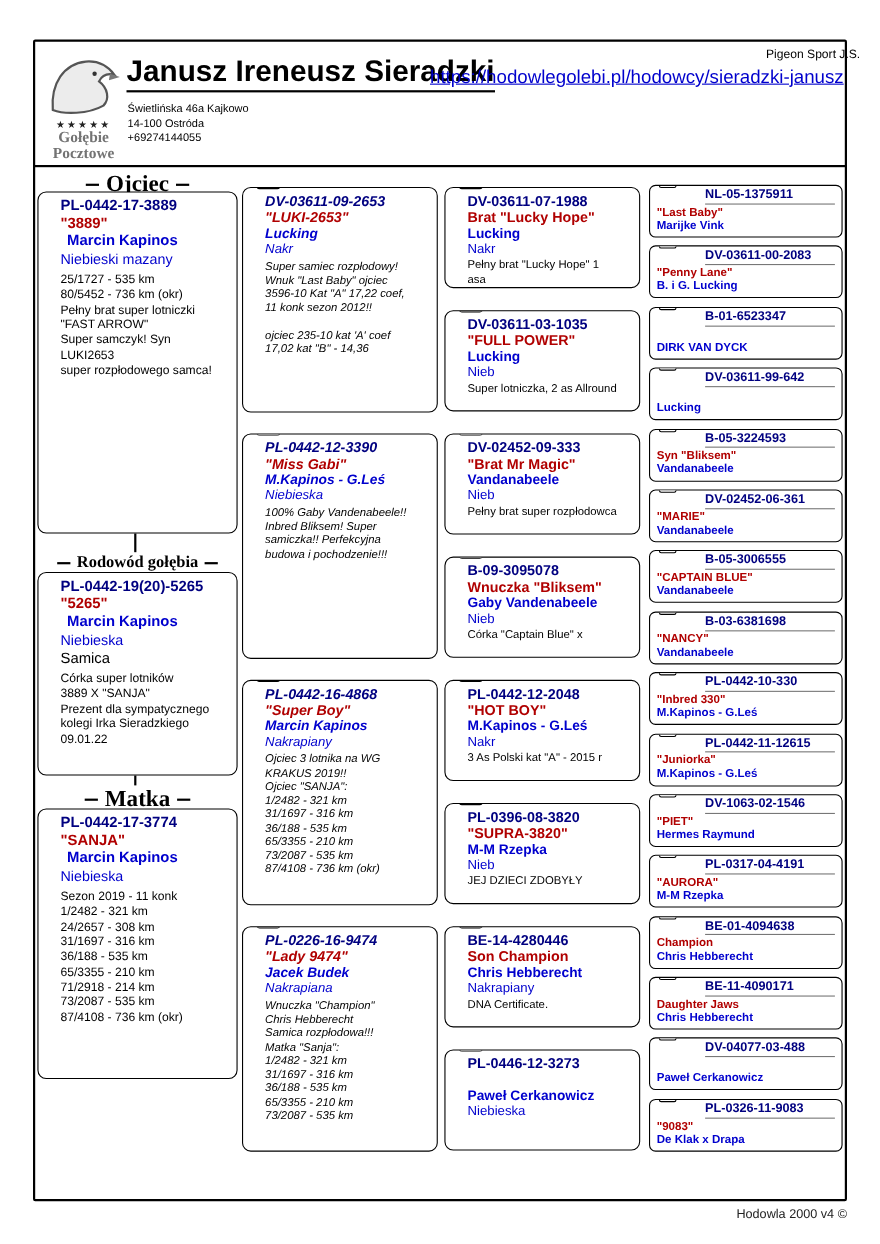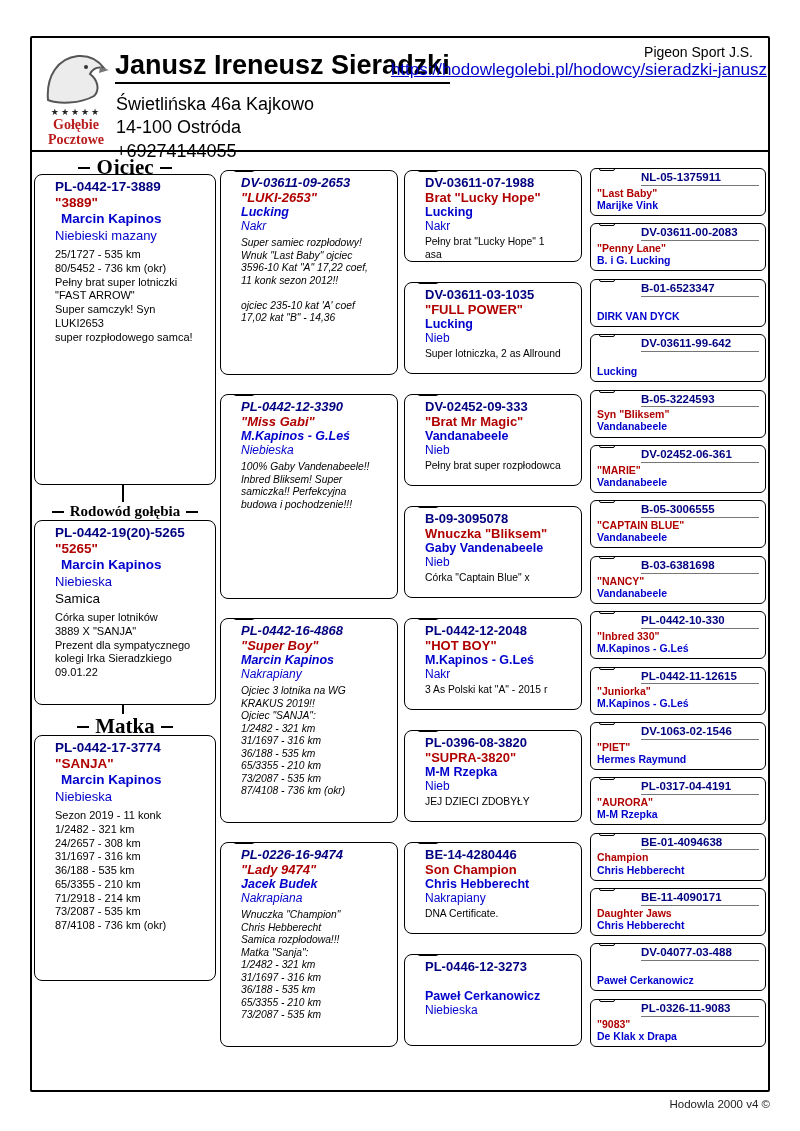--- a/index.html
+++ b/index.html
@@ -6,27 +6,27 @@
   .page{position:relative;width:800px;height:1131px;background:#fff;
         font-family:"Liberation Sans",sans-serif;color:#000;overflow:hidden;}
   .frame{position:absolute;left:30px;top:36px;width:736px;height:1052px;
          border:2px solid #000;border-radius:2px;}
   .hsep{position:absolute;left:30px;top:150px;width:740px;border-top:2px solid #000;}
 
   
   .logo{position:absolute;left:36px;top:46px;width:80px;text-align:center;}
   .logo .stars{font-size:9px;letter-spacing:2px;color:#222;line-height:1.1;}
   .logo .lt{font-family:"Liberation Serif",serif;font-weight:bold;font-size:14px;
-            color:#b91c1c;line-height:1.05;}
+            color:#737373;line-height:1.05;}
   .owner{position:absolute;left:115px;top:50px;font-size:27px;font-weight:bold;
          border-bottom:2px solid #000;padding-bottom:1px;white-space:nowrap;}
-  .brand{position:absolute;right:47px;top:44px;font-size:14px;text-align:right;}
+  .brand{position:absolute;right:18px;top:44px;font-size:11px;text-align:right;}
   .url{position:absolute;right:33px;top:60px;font-size:17px;color:#0000cd;
        text-decoration:underline;cursor:pointer;padding-left:27px;}
-  .addr{position:absolute;left:116px;top:93px;font-size:18px;line-height:1.3;}
+  .addr{position:absolute;left:116px;top:93px;font-size:10px;line-height:1.3;}
 
   
   .pbox{position:relative;background:#fff;border:1.6px solid #000;border-radius:8px;
         padding:4px 20px;box-sizing:border-box;overflow:hidden;flex:0 0 auto;}
   .ring{color:#000080;font-weight:bold;}
   .pname{color:#b00000;font-weight:bold;}
   .breeder{color:#0000cd;font-weight:bold;}
   .cline{color:#0000cd;}
   .sex{color:#000;}
   .desc{color:#000;white-space:pre-line;}

